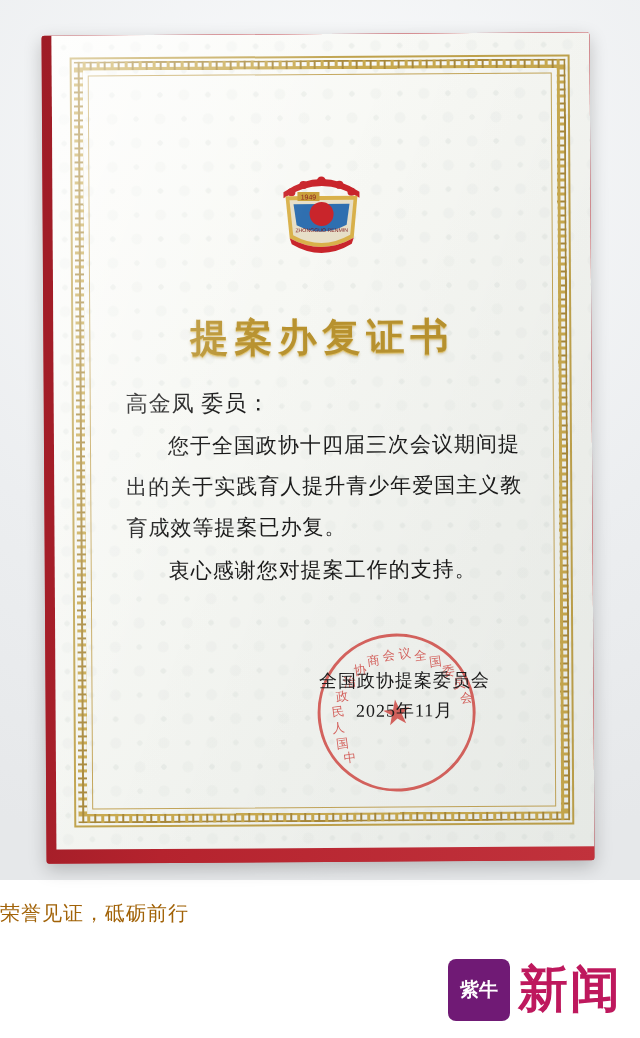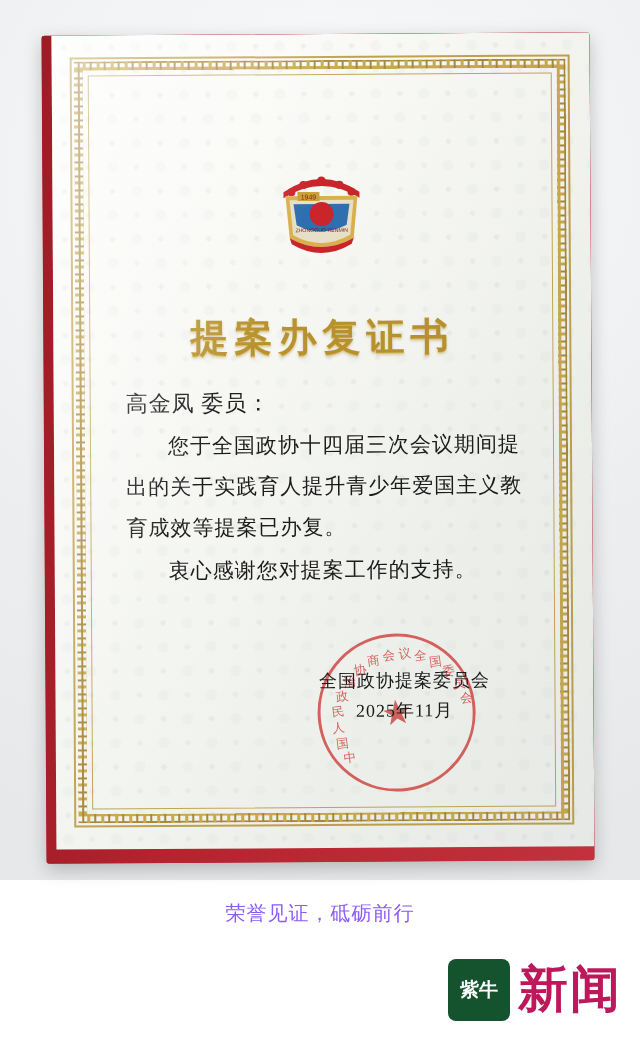--- a/index.html
+++ b/index.html
@@ -207,39 +207,39 @@
     top:50%;
     transform-origin: 0 0;
     white-space:nowrap;
   }
 
   
   .caption {
     position: absolute;
     left: 0; right: 0;
     top: 900px;
-    text-align: center;
+    text-align: left;
     font-size: 20px;
     letter-spacing: 1px;
-    color: #8b5cf6;
+    color: #a16207;
     font-family: Liberation Serif, serif;
   }
 
   
   .logo {
     position: absolute;
     right: 18px;
     top: 956px;
     display: flex;
     align-items: center;
     gap: 8px;
   }
   .logo-mark {
     width: 62px; height: 62px;
-    background: #14532d;
+    background: #701a75;
     border-radius: 8px;
     color: #fff;
     display: flex;
     align-items: center;
     justify-content: center;
     font-size: 19px;
     font-weight: 700;
     line-height: 21px;
     letter-spacing: 0;
     font-family: "Liberation Sans", sans-serif;

